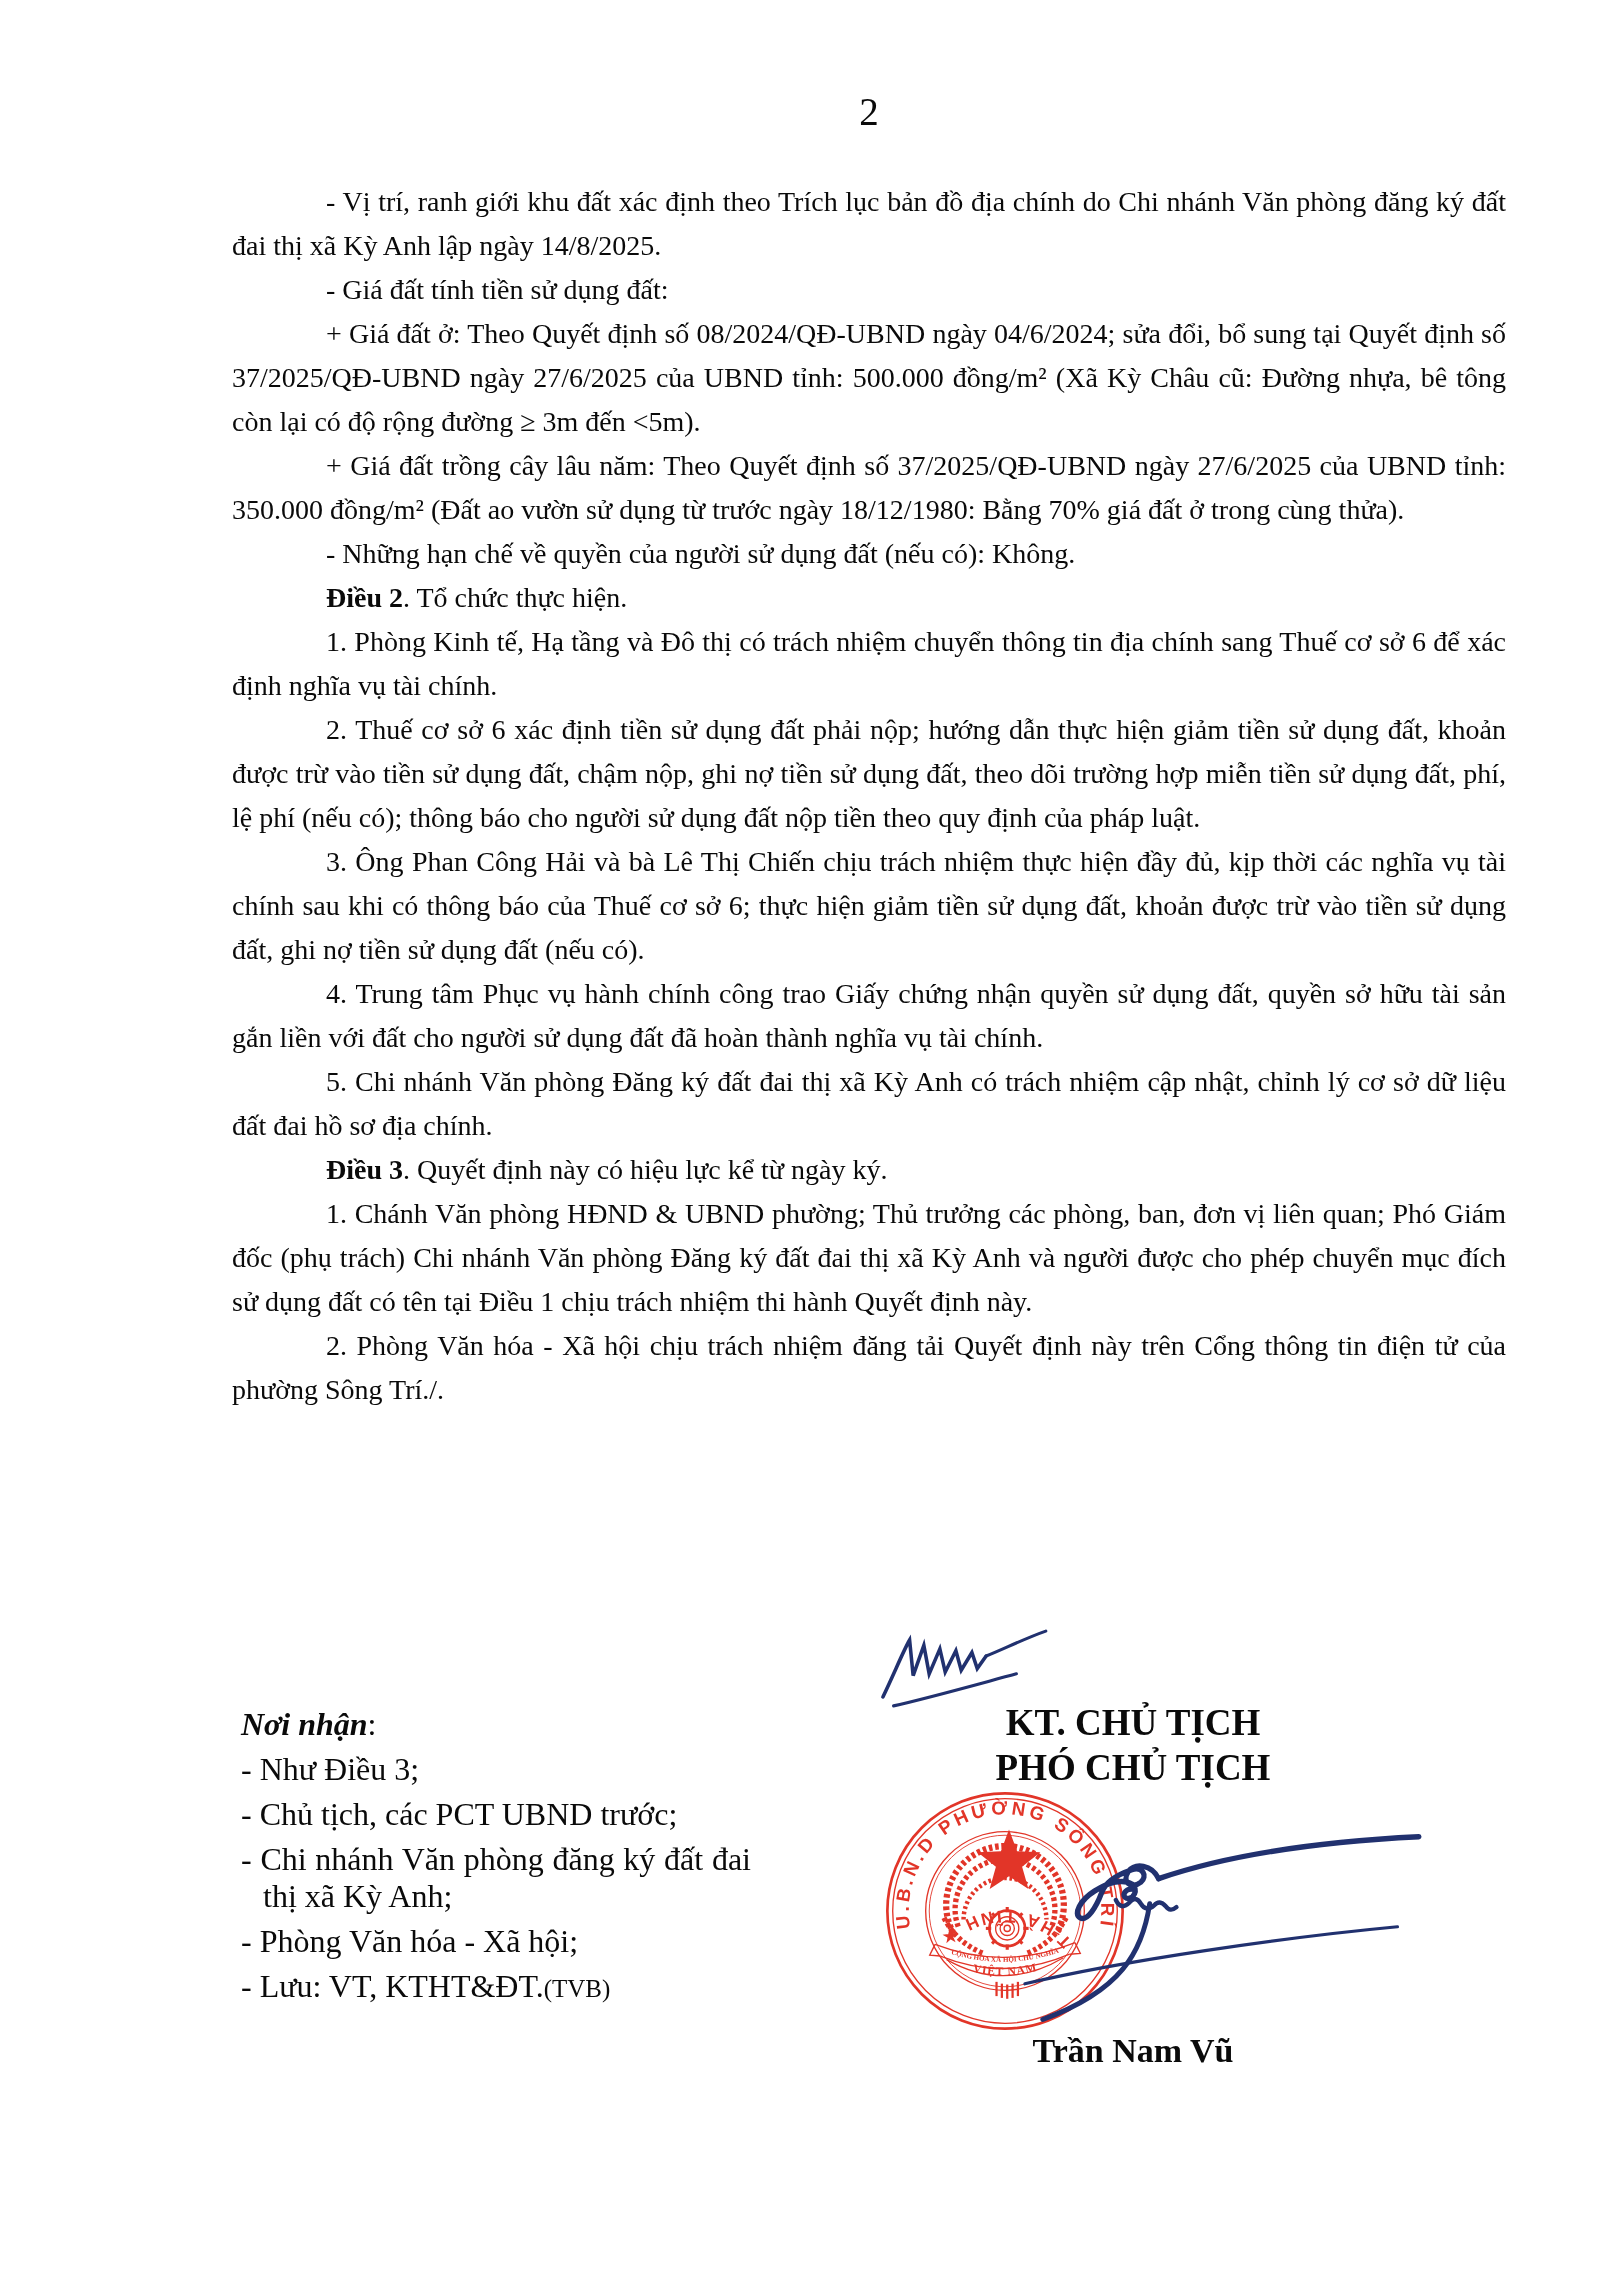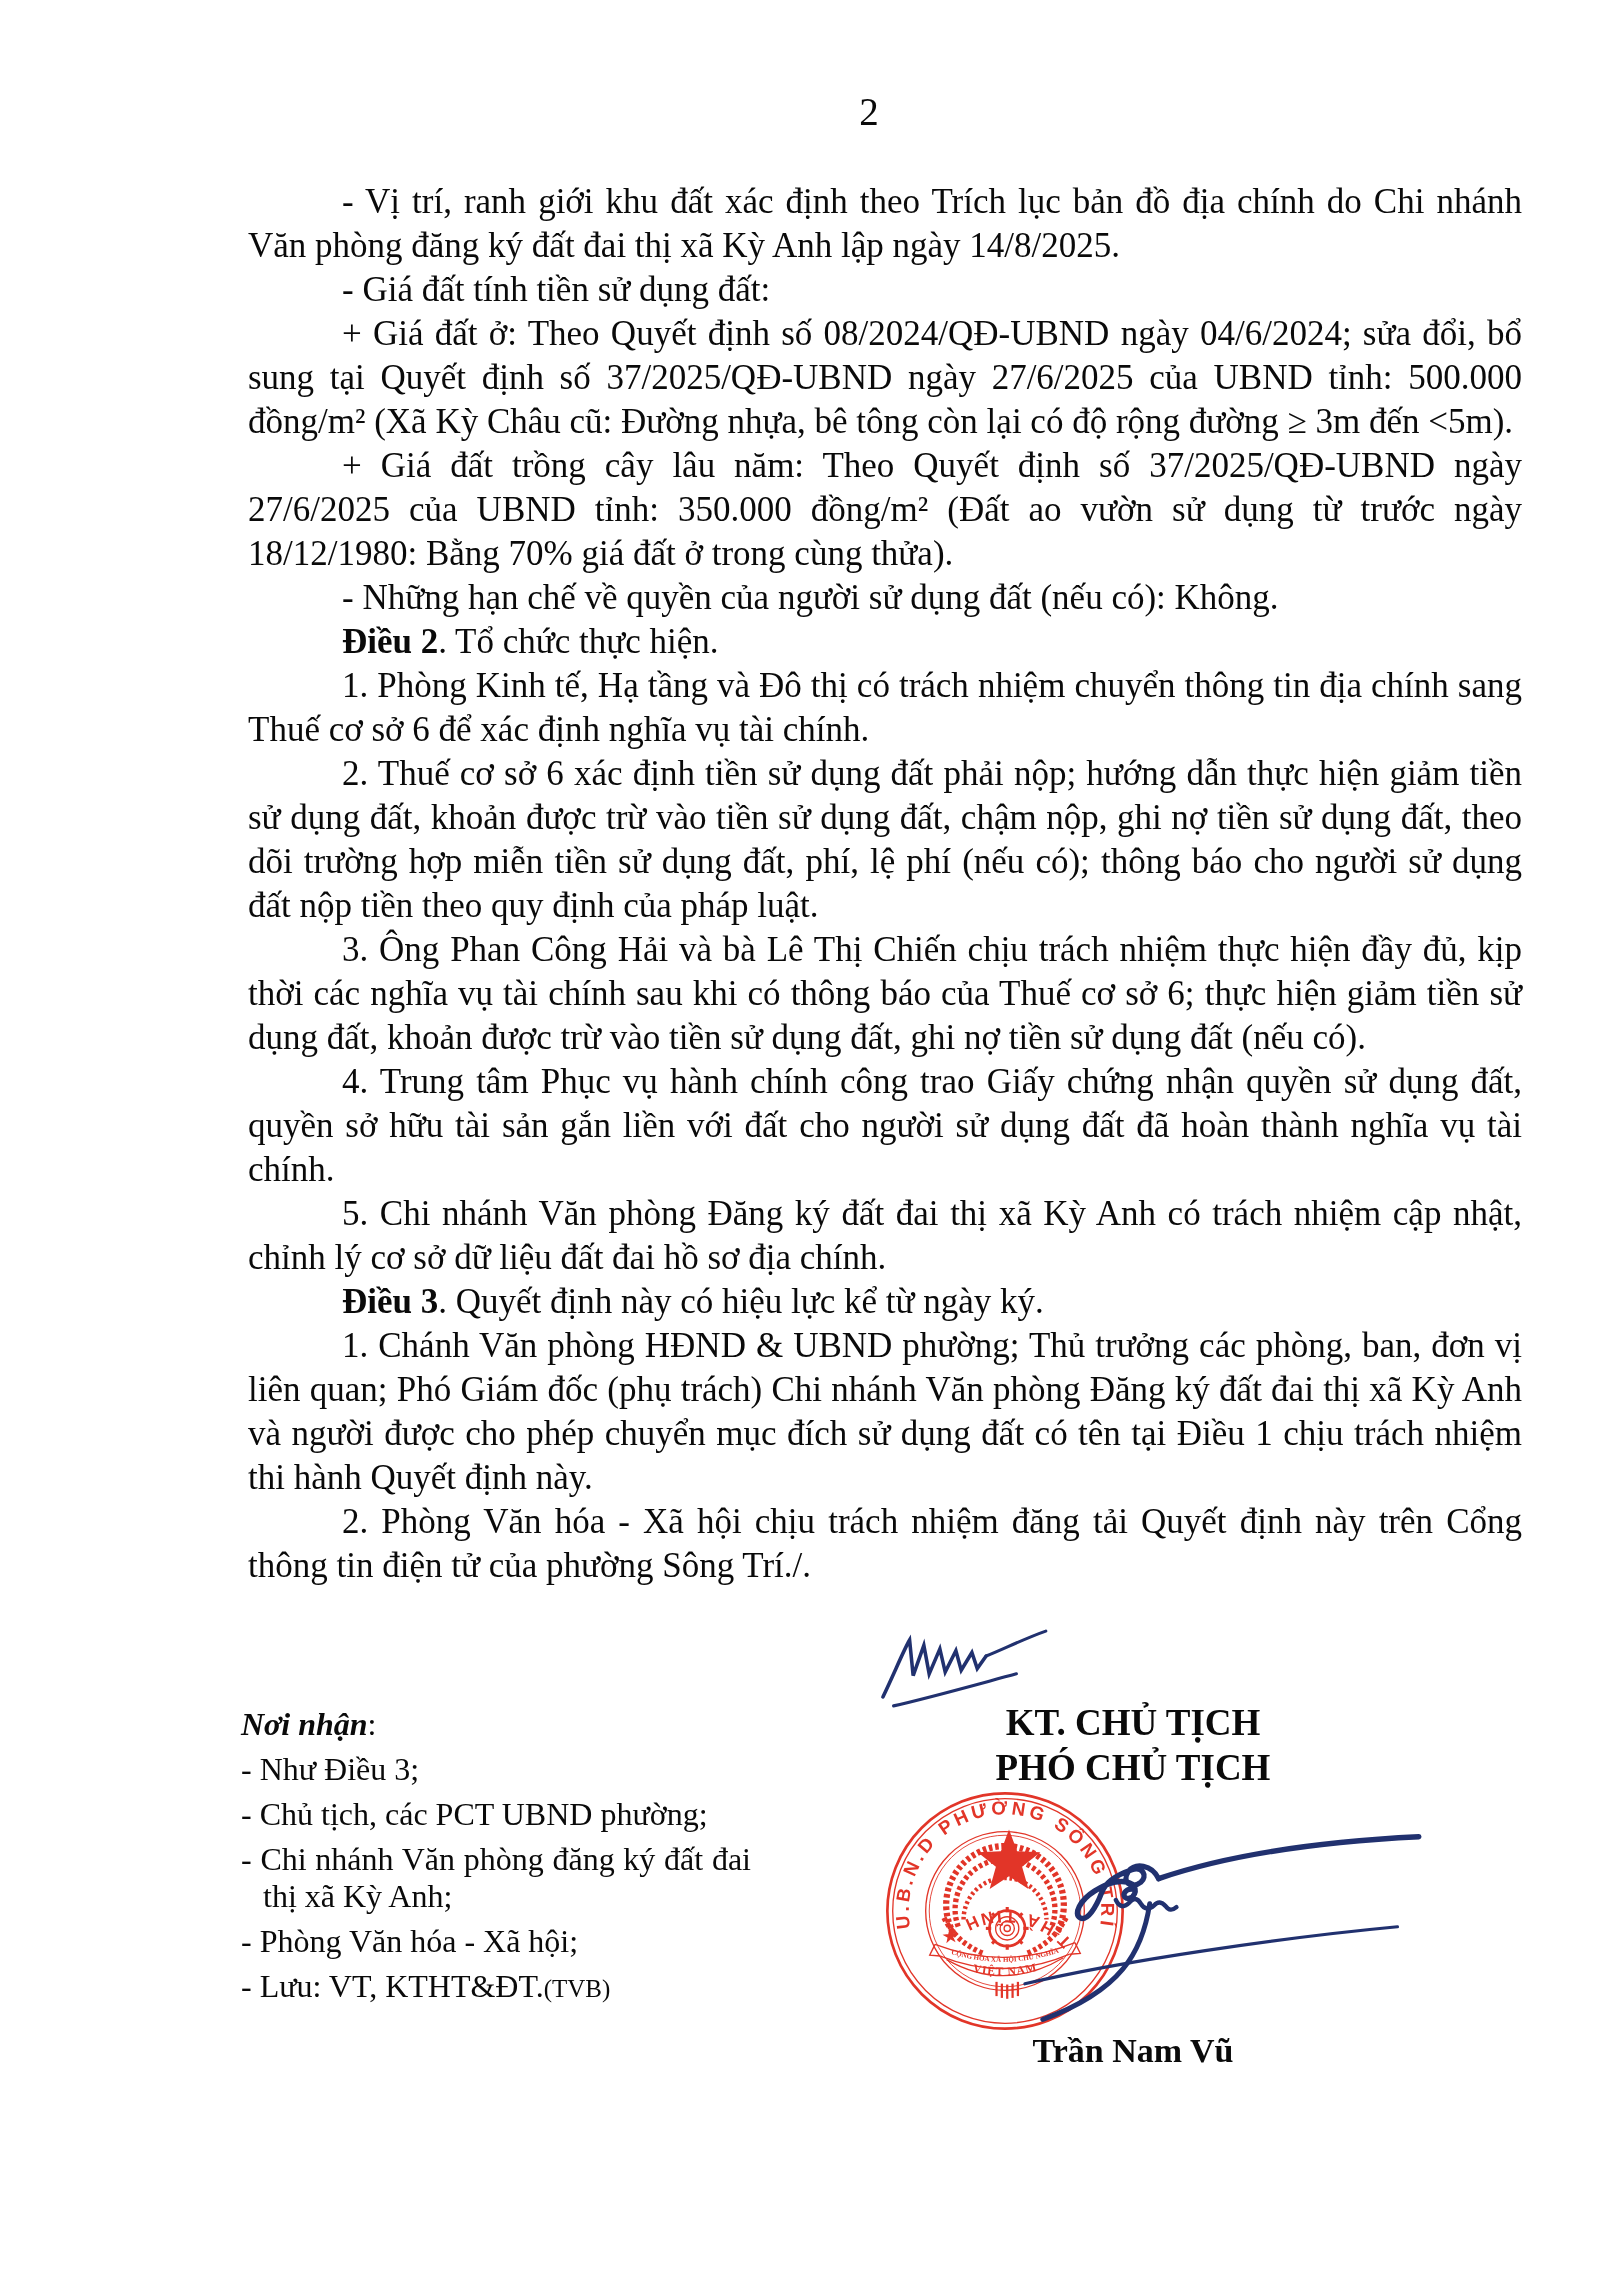--- a/index.html
+++ b/index.html
@@ -9,22 +9,22 @@
     background:#ffffff;
     font-family:"Liberation Serif","DejaVu Serif",serif;
     color:#0a0a0a;
     overflow:hidden;
   }
   .page-number{
     position:absolute;left:232px;top:89px;width:1274px;
     text-align:center;font-size:39px;
   }
   .body-text{
-    position:absolute;left:248px;top:180px;width:1274px;
-    font-size:35px;line-height:44px;text-align:justify;
+    position:absolute;left:232px;top:180px;width:1274px;
+    font-size:28px;line-height:44px;text-align:justify;
   }
   .para{margin:0;text-indent:94px;}
   .para b{font-weight:bold;}
   .flourish-svg{position:absolute;left:863px;top:1624px;}
   .recipients{
     position:absolute;left:233px;top:1698px;width:526px;
     font-size:32px;line-height:37px;
   }
   .recipients-title{font-weight:bold;font-style:italic;}
   .recipients-colon{font-style:normal;font-weight:normal;}
@@ -70,21 +70,21 @@
     <g stroke="#21316f" fill="none" stroke-linecap="round">
       <path d="M22 82 C35 55 45 30 52 18 L56 58 L68 24 L74 56 L86 28 L92 54 L104 30 L110 52 L122 32 L128 50 L138 36" stroke-width="4"></path>
       <path d="M138 36 C158 28 182 16 205 8" stroke-width="3.5"></path>
       <path d="M34 92 C70 84 120 70 172 56" stroke-width="3.5"></path>
     </g>
   </svg>
 
   <div class="recipients">
     <div class="recipient"><span class="recipients-title">Nơi nhận</span><span class="recipients-colon">:</span></div>
     <div class="recipient">- Như Điều 3;</div>
-    <div class="recipient">- Chủ tịch, các PCT UBND phường;</div>
+    <div class="recipient">- Chủ tịch, các PCT UBND trước;</div>
     <div class="recipient wrap">- Chi nhánh Văn phòng đăng ký đất đai thị xã Kỳ Anh;</div>
     <div class="recipient">- Phòng Văn hóa - Xã hội;</div>
     <div class="recipient"><span>- Lưu: VT, KTHT&amp;ĐT.</span><span class="small-suffix">(TVB)</span></div>
   </div>
 
   <div class="signoff">
     <div>KT. CHỦ TỊCH</div>
     <div>PHÓ CHỦ TỊCH</div>
   </div>
 

